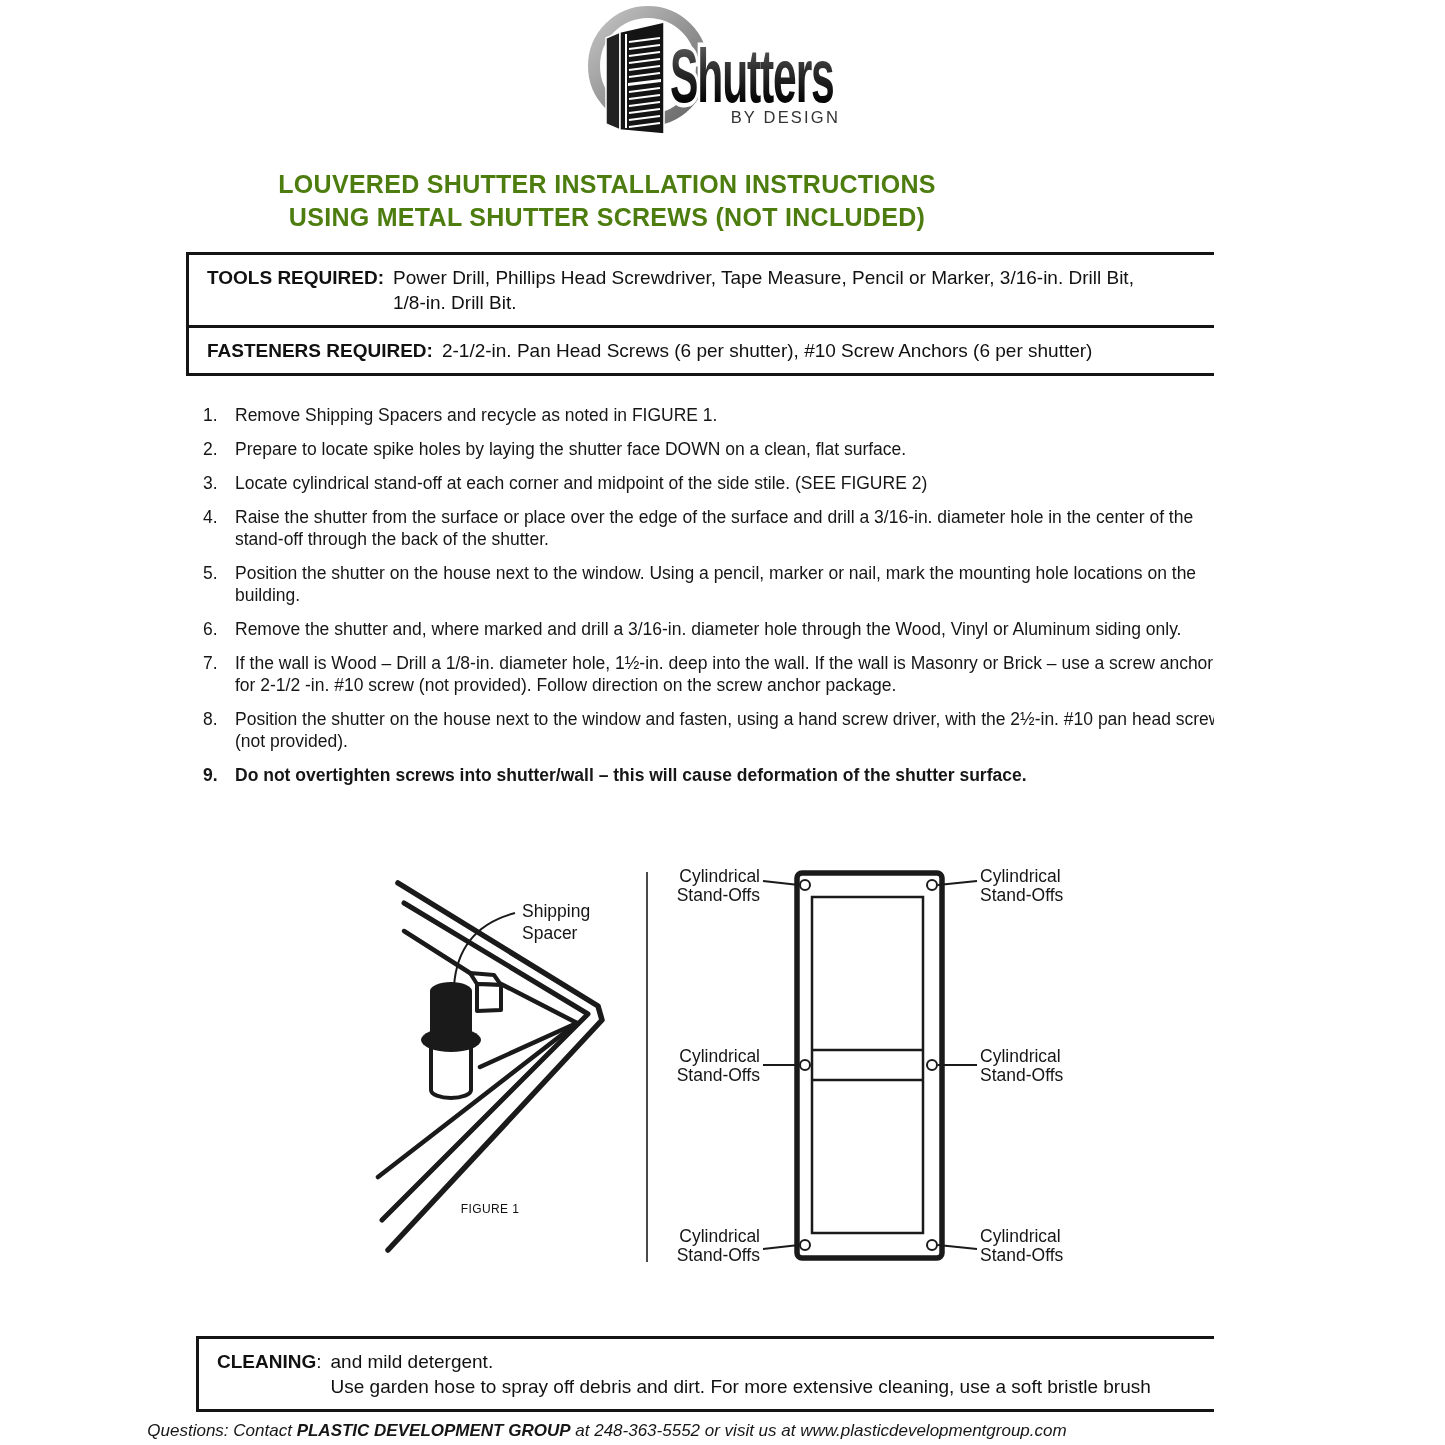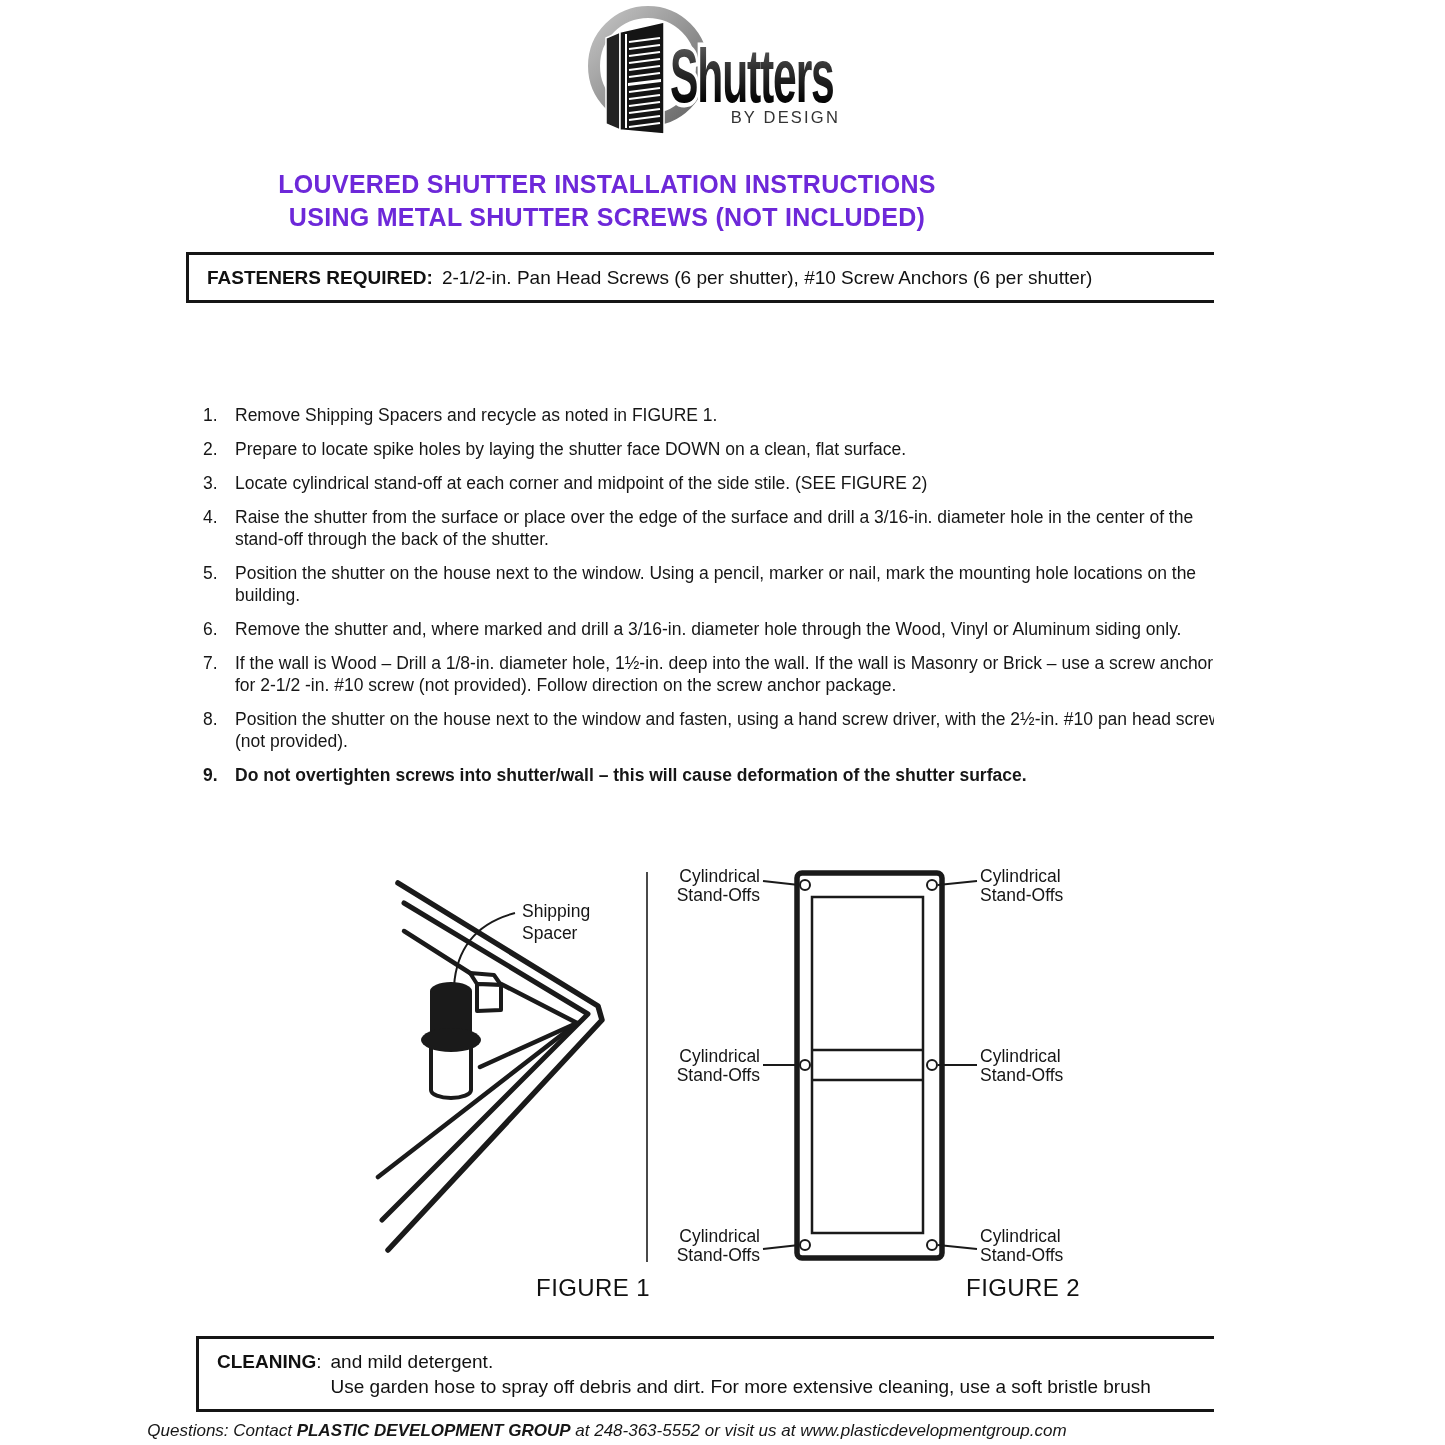--- a/index.html
+++ b/index.html
@@ -5,21 +5,21 @@
   html,body{margin:0;padding:0;background:#fff;}
   .page{position:relative;width:1214px;height:1445px;background:#fff;overflow:hidden;
         font-family:"Liberation Sans",sans-serif;color:#111;}
 
   
   .logo{position:absolute;top:2px;left:560px;width:300px;height:140px;}
   .logo svg text{font-family:"Liberation Sans",sans-serif;}
 
   
   .title{position:absolute;top:168px;left:0;width:100%;text-align:center;
-         font-size:25px;font-weight:bold;line-height:33px;letter-spacing:.3px;color:#6d28d9;}
+         font-size:25px;font-weight:bold;line-height:33px;letter-spacing:.3px;color:#4d7c0f;}
 
   
   .boxes{position:absolute;top:252px;left:186px;width:1070px;}
   .req-box{box-sizing:border-box;border:3px solid #151515;background:#fff;
            display:flex;align-items:flex-start;padding:10px 18px;font-size:19px;line-height:25px;}
   .req-box + .req-box{margin-top:-3px;}
   .req-label{font-weight:bold;white-space:nowrap;padding-right:9px;}
 
   
   .instructions{position:absolute;top:392px;left:186px;width:1058px;}
@@ -27,21 +27,21 @@
   .instructions li{position:relative;padding-left:37px;margin-bottom:12px;
                    font-size:17.5px;line-height:22px;color:#161616;}
   .instructions li::before{counter-increment:step;content:counter(step) ".";
                    position:absolute;left:5px;top:0;}
   .instructions li:last-child{font-weight:bold;}
 
   
   .fig-divider{position:absolute;top:872px;left:646px;width:2px;height:390px;background:#4a4a4a;}
   .fig1{position:absolute;top:860px;left:330px;}
   .fig2{position:absolute;top:850px;left:660px;}
-  .fig-caption{position:absolute;top:1274px;font-size:24px;color:#111;text-align:right;letter-spacing:.4px;}
+  .fig-caption{position:absolute;top:1202px;font-size:12px;color:#111;text-align:center;letter-spacing:.4px;}
   .fig1-cap{left:330px;width:320px;}
   .fig2-cap{left:660px;width:420px;}
   .fig2 text,.fig1 text{font-family:"Liberation Sans",sans-serif;fill:#151515;font-size:17.5px;}
 
   
   .cleaning-wrap{position:absolute;top:1336px;left:196px;width:1070px;}
   .colon{padding-right:9px;}
 
   
   .footer{position:absolute;top:1421px;left:0;width:100%;text-align:center;font-size:17px;color:#161616;font-style:italic;}
@@ -93,20 +93,27 @@
     </svg>
   </div>
 
   <div class="title">
     <div>LOUVERED SHUTTER INSTALLATION INSTRUCTIONS</div>
     <div>USING METAL SHUTTER SCREWS (NOT INCLUDED)</div>
   </div>
 
   <div class="boxes">
     <div class="req-box">
+      <span class="req-label">TOOLS REQUIRED:</span>
+      <div>
+        <div>Power Drill, Phillips Head Screwdriver, Tape Measure, Pencil or Marker, 3/16-in. Drill Bit,</div>
+        <div>1/8-in. Drill Bit.</div>
+      </div>
+    </div>
+    <div class="req-box">
       <span class="req-label">FASTENERS REQUIRED:</span>
       <div>2-1/2-in. Pan Head Screws (6 per shutter), #10 Screw Anchors (6 per shutter)</div>
     </div>
   </div>
 
   <div class="instructions">
     <ol>
       <li>Remove Shipping Spacers and recycle as noted in FIGURE 1.</li>
       <li>Prepare to locate spike holes by laying the shutter face DOWN on a clean, flat surface.</li>
       <li>Locate cylindrical stand-off at each corner and midpoint of the side stile. (SEE FIGURE 2)</li>
@@ -190,21 +197,20 @@
         <text x="320" y="231">Stand-Offs</text>
         <text x="100" y="392" text-anchor="end">Cylindrical</text>
         <text x="100" y="411" text-anchor="end">Stand-Offs</text>
         <text x="320" y="392">Cylindrical</text>
         <text x="320" y="411">Stand-Offs</text>
       </g>
     </svg>
   </div>
 
   <div class="fig-caption fig1-cap">FIGURE 1</div>
-  <div class="fig-caption fig2-cap">FIGURE 2</div>
 
   <div class="cleaning-wrap">
     <div class="req-box">
       <span class="req-label" style="padding-right:0">CLEANING</span>
       <span class="colon">:</span>
       <div>
         <div>and mild detergent.</div>
         <div>Use garden hose to spray off debris and dirt. For more extensive cleaning, use a soft bristle brush</div>
       </div>
     </div>

